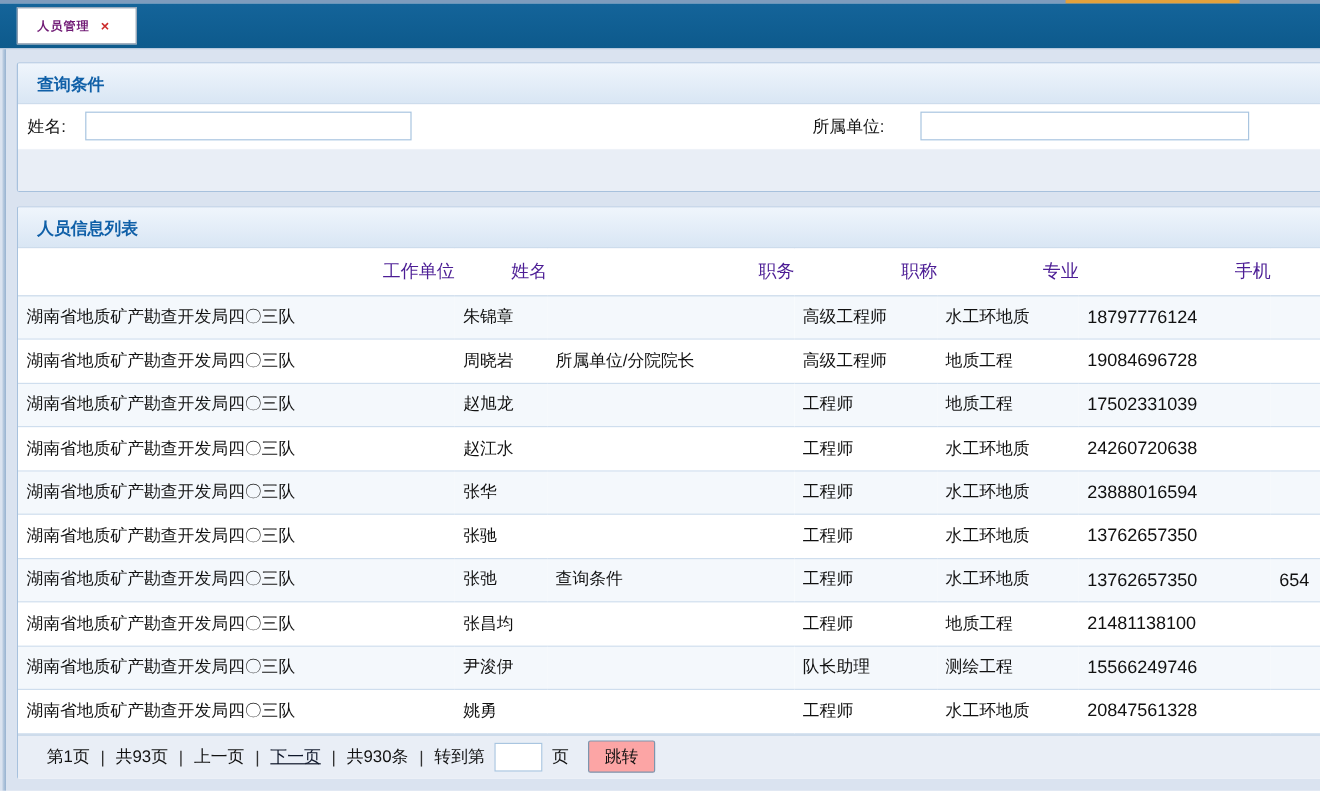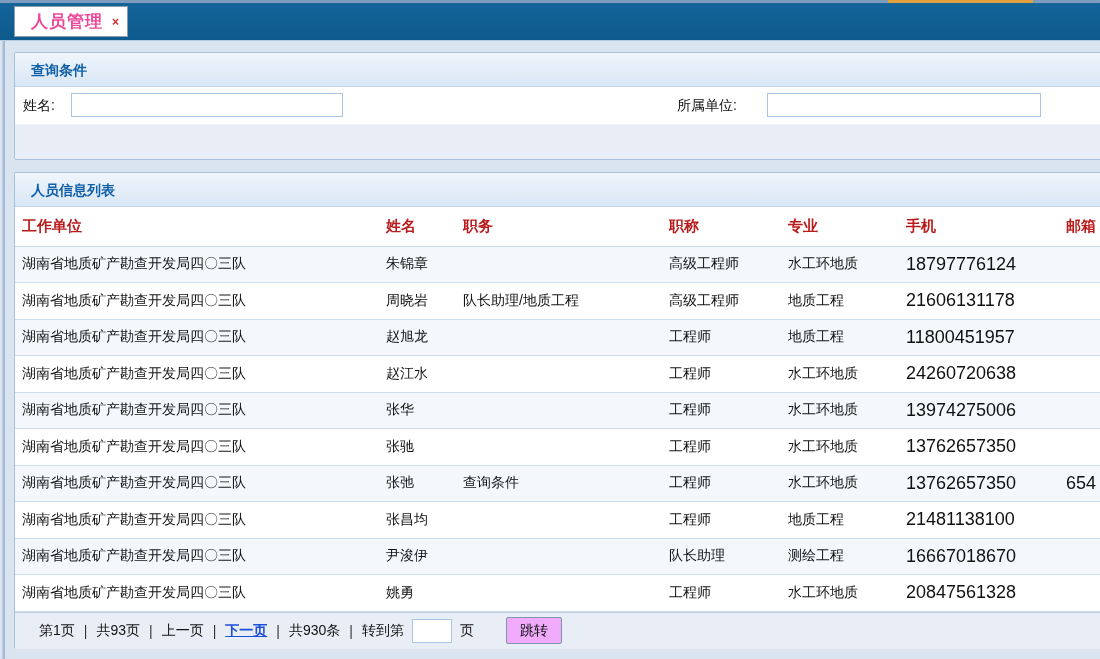--- a/index.html
+++ b/index.html
@@ -20,21 +20,21 @@
   .tab-bar {
     position:absolute; top:3px; left:0; width:1100px; height:38px;
     background:linear-gradient(#14649a,#0d5a8c);
     border-bottom:1px solid #b7c9dd;
   }
   .tab {
     position:absolute; left:14px; top:3px; height:31px; min-width:100px;
     background:#ffffff; border:1px solid #8d9db0;
     display:flex; align-items:center; padding:0 8px 0 16px; cursor:pointer;
   }
-  .tab-label { font-weight:bold; font-size:17px; color:#ec4899; letter-spacing:1px; }
+  .tab-label { font-weight:bold; font-size:10px; color:#701a75; letter-spacing:1px; }
   .tab-close { color:#cc2b2b; font-weight:bold; font-size:12px; margin-left:9px; cursor:pointer; line-height:1; }
 
   
   .left-edge { position:absolute; left:2px; top:41px; width:3px; height:618px;
     background:linear-gradient(to right,#c3d2e4,#96b2d0); }
 
   .content { position:absolute; top:52px; left:14px; width:1240px; }
 
   .panel { background:#ffffff; border:1px solid #a7c1dd; border-radius:2px; }
   .panel-header {
@@ -56,48 +56,48 @@
   .input-name { left:56px; width:272px; }
   .input-unit { left:752px; width:274px; }
   .query-footer { height:35px; background:#e9eef6; border-top:1px solid #eef2f8; }
 
   .panel.list { margin-top:12px; border-bottom:none; }
 
   
   table { border-collapse:collapse; table-layout:fixed; width:1240px; }
   thead th {
     font-family:"Liberation Serif","DejaVu Serif",serif;
-    font-weight:bold; font-size:15px; color:#b91c1c;
-    text-align:left; height:39px; padding:0 0 0 7px;
+    font-weight:normal; font-size:15px; color:#4c1d95;
+    text-align:right; height:39px; padding:0 0 0 7px;
     border-bottom:1px solid #c9d9ea; background:#ffffff;
     white-space:nowrap; overflow:hidden;
   }
   tbody td {
     height:36.5px; padding:0 0 0 7px; font-size:14px; color:#111;
     border-bottom:1px solid #cfdeee; white-space:nowrap; overflow:hidden;
   }
   tbody tr:nth-child(odd) td { background:#f4f8fc; }
   tbody tr:nth-child(even) td { background:#ffffff; }
-  tbody td.num { font-size:18px; }
+  tbody td.num { font-size:15px; }
 
   
   .pagination {
     height:37px; background:#e9eef6; border-top:1px solid #bccfe3;
     display:flex; align-items:center; padding-left:24px; font-size:14px; color:#111;
     width:1240px;
   }
   .pagination .sep { margin:0 9px; color:#333; }
-  .page-link { color:#1d4ed8; text-decoration:underline; cursor:pointer;font-weight:bold; }
+  .page-link { color:#0f172a; text-decoration:underline; cursor:pointer; }
   .goto-input {
     width:40px; height:24px; border:1px solid #a9c5e0; background:#fff; margin:0 8px 0 8px;
     font-family:"Liberation Sans","DejaVu Sans",sans-serif; font-size:13px; text-align:center; outline:none;
   }
   .jump-btn {
-    margin-left:32px; height:27px; padding:0 13px;
-    background:#f0abfc; border:1px solid #7d95ad; border-radius:2px;
+    margin-left:16px; height:27px; padding:0 13px;
+    background:#fca5a5; border:1px solid #7d95ad; border-radius:2px;
     font-family:"Liberation Sans","DejaVu Sans",sans-serif; font-size:14px; color:#111; cursor:pointer;
   }
 </style>
 </head>
 <body>
 
 <div class="top-strip">
   <div class="accent"></div>
 </div>
 
@@ -153,51 +153,51 @@
             <td>朱锦章</td>
             <td></td>
             <td>高级工程师</td>
             <td>水工环地质</td>
             <td class="num">18797776124</td>
             <td class="num"></td>
           </tr>
           <tr>
             <td>湖南省地质矿产勘查开发局四〇三队</td>
             <td>周晓岩</td>
-            <td>队长助理/地质工程</td>
+            <td>所属单位/分院院长</td>
             <td>高级工程师</td>
             <td>地质工程</td>
-            <td class="num">21606131178</td>
+            <td class="num">19084696728</td>
             <td class="num"></td>
           </tr>
           <tr>
             <td>湖南省地质矿产勘查开发局四〇三队</td>
             <td>赵旭龙</td>
             <td></td>
             <td>工程师</td>
             <td>地质工程</td>
-            <td class="num">11800451957</td>
+            <td class="num">17502331039</td>
             <td class="num"></td>
           </tr>
           <tr>
             <td>湖南省地质矿产勘查开发局四〇三队</td>
             <td>赵江水</td>
             <td></td>
             <td>工程师</td>
             <td>水工环地质</td>
             <td class="num">24260720638</td>
             <td class="num"></td>
           </tr>
           <tr>
             <td>湖南省地质矿产勘查开发局四〇三队</td>
             <td>张华</td>
             <td></td>
             <td>工程师</td>
             <td>水工环地质</td>
-            <td class="num">13974275006</td>
+            <td class="num">23888016594</td>
             <td class="num"></td>
           </tr>
           <tr>
             <td>湖南省地质矿产勘查开发局四〇三队</td>
             <td>张驰</td>
             <td></td>
             <td>工程师</td>
             <td>水工环地质</td>
             <td class="num">13762657350</td>
             <td class="num"></td>
@@ -219,21 +219,21 @@
             <td>地质工程</td>
             <td class="num">21481138100</td>
             <td class="num"></td>
           </tr>
           <tr>
             <td>湖南省地质矿产勘查开发局四〇三队</td>
             <td>尹浚伊</td>
             <td></td>
             <td>队长助理</td>
             <td>测绘工程</td>
-            <td class="num">16667018670</td>
+            <td class="num">15566249746</td>
             <td class="num"></td>
           </tr>
           <tr>
             <td>湖南省地质矿产勘查开发局四〇三队</td>
             <td>姚勇</td>
             <td></td>
             <td>工程师</td>
             <td>水工环地质</td>
             <td class="num">20847561328</td>
             <td class="num"></td>

